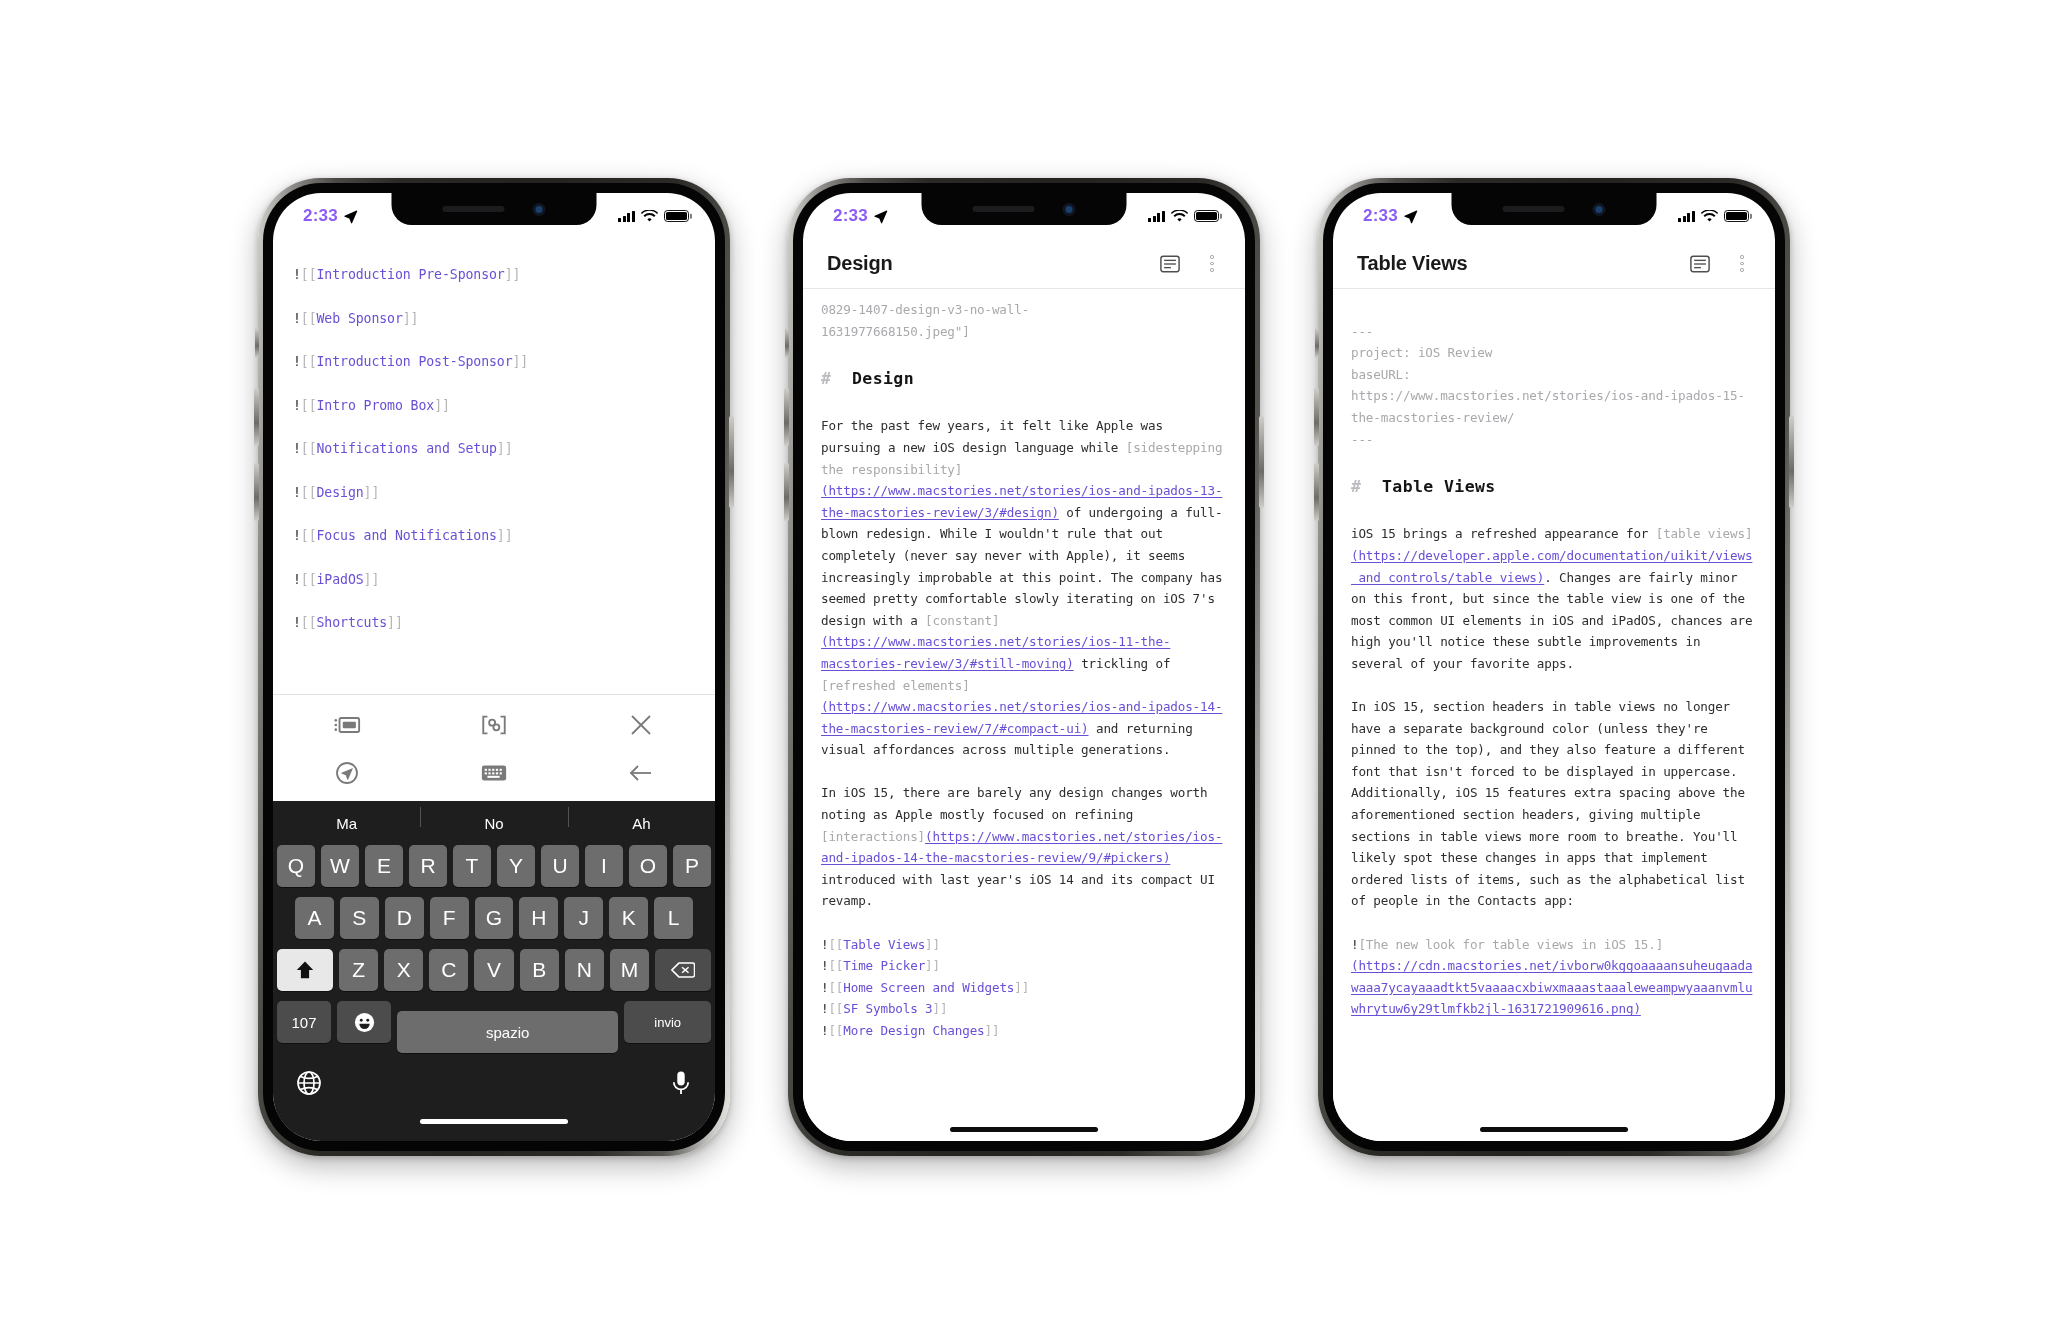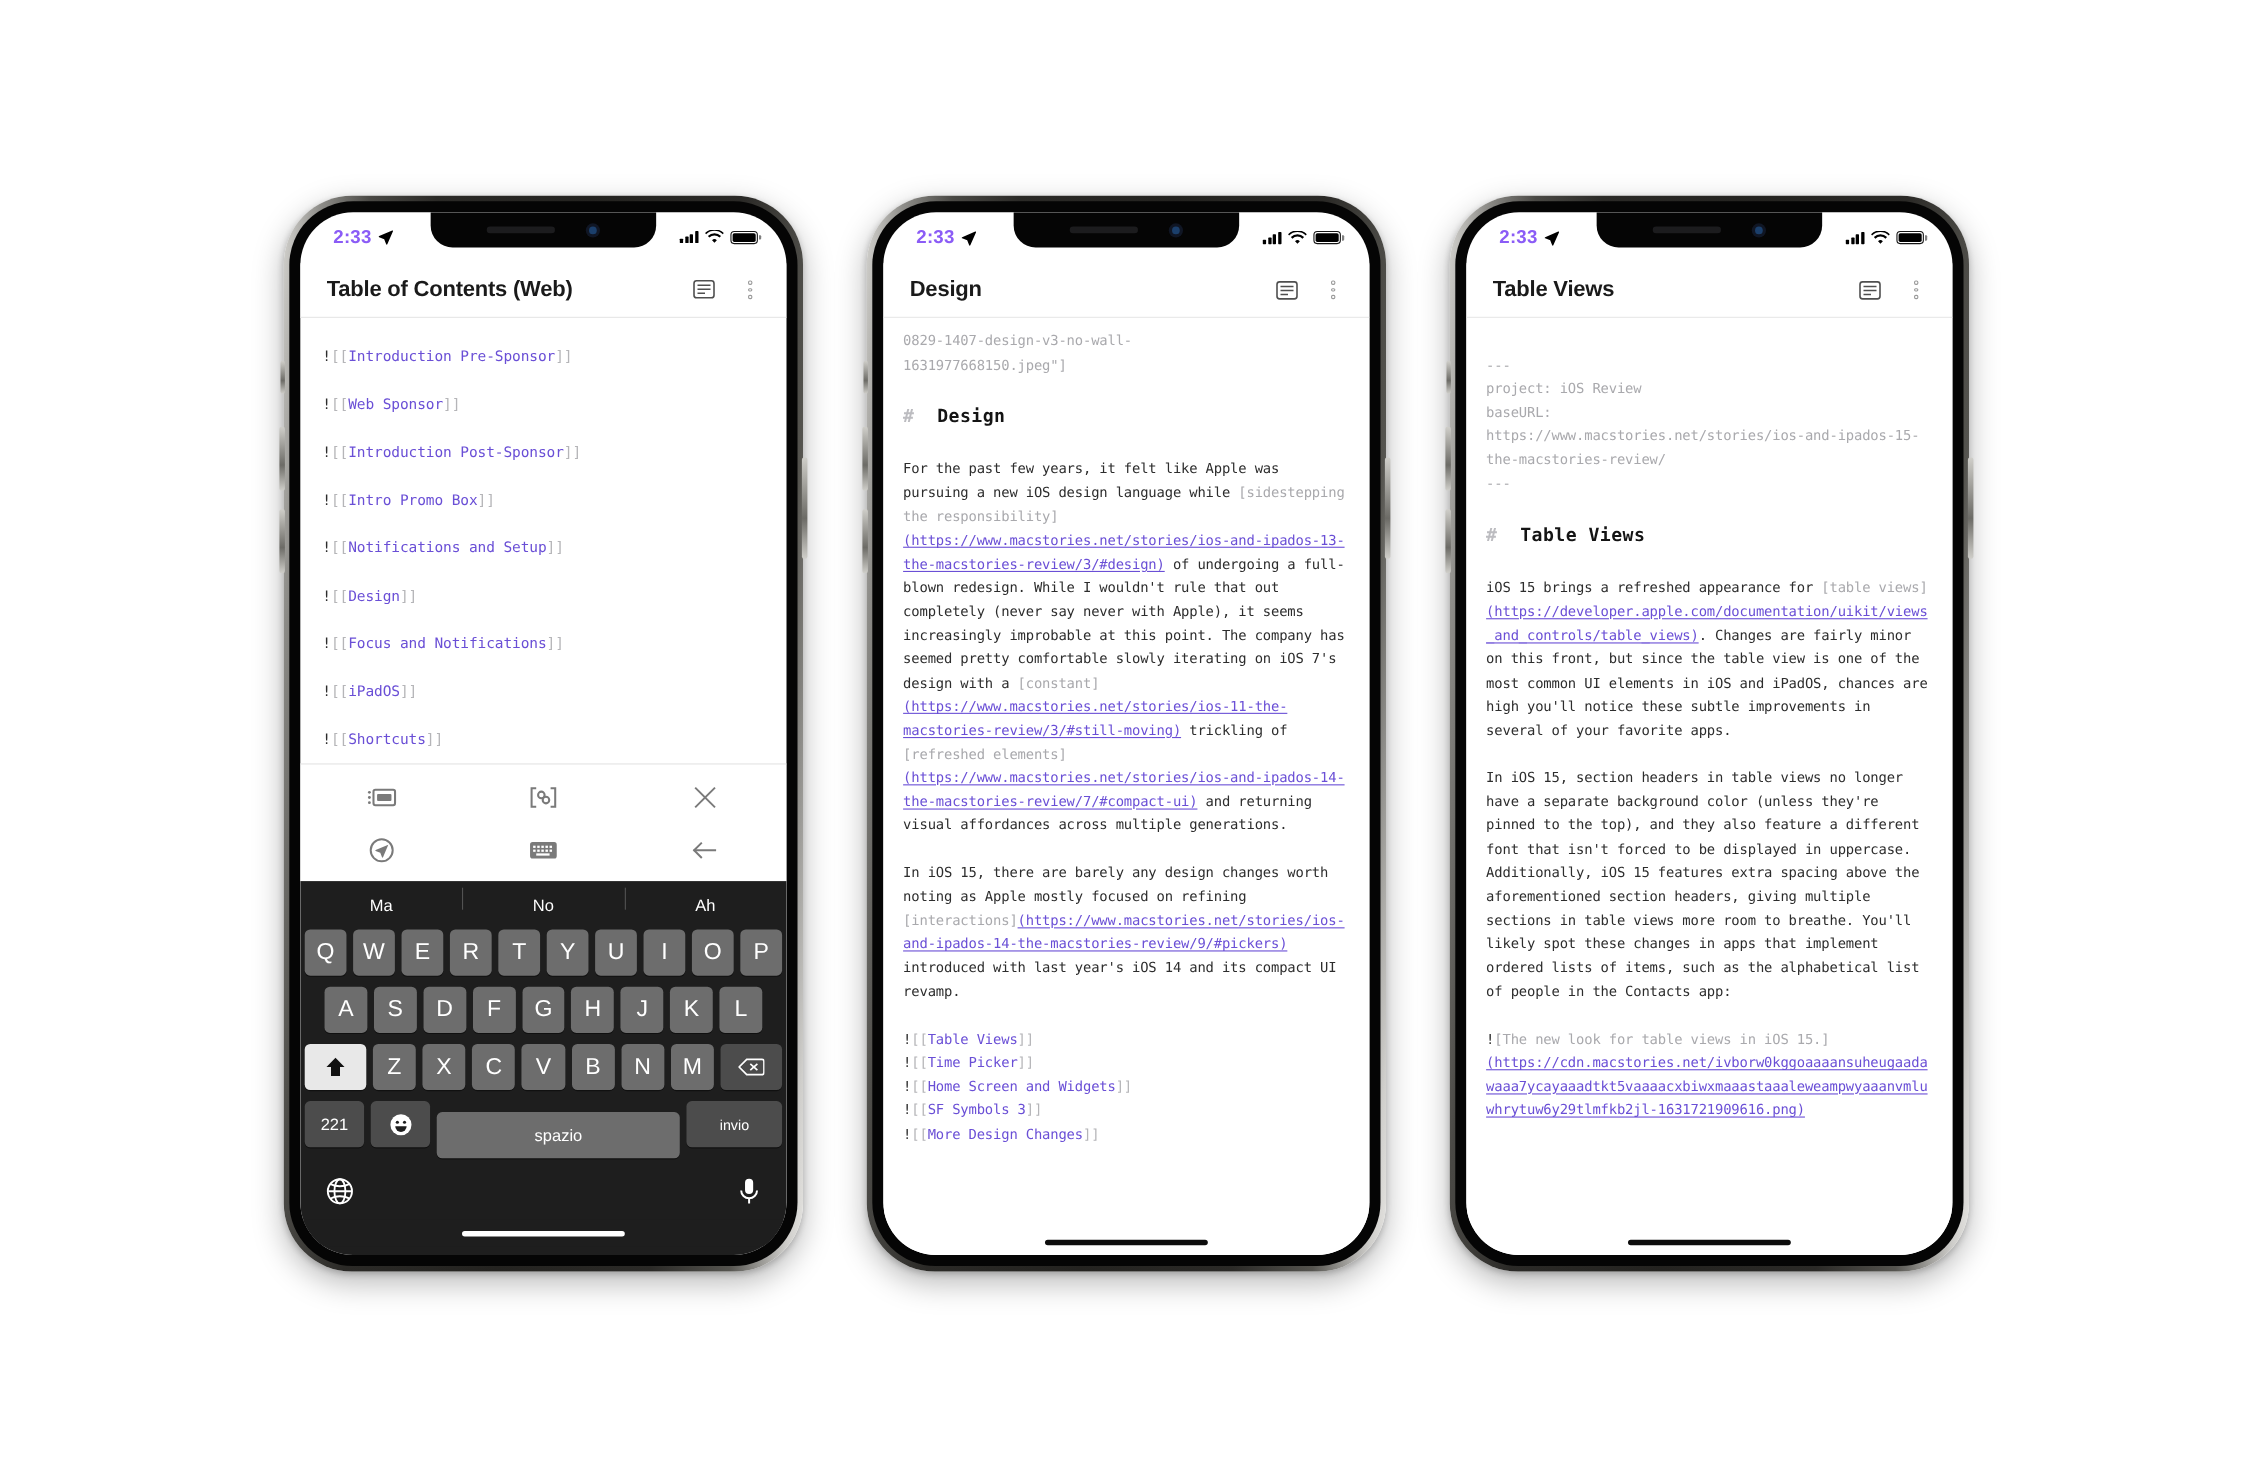--- a/index.html
+++ b/index.html
@@ -314,40 +314,20 @@
               </span>
             <svg width="17" height="13" viewBox="0 0 17 13">
                 <path d="M8.5 11.6 6.3 9.3a3.1 3.1 0 0 1 4.4 0zM3.9 7a6.5 6.5 0 0 1 9.2 0l1.4-1.5a8.6 8.6 0 0 0-12 0zM.9 4A10.8 10.8 0 0 1 16.1 4l1-1.1a12.3 12.3 0 0 0-17.2 0z" fill="#000"></path>
               </svg>
             <span class="batt">
                 <span></span>
               </span>
           </div>
         </div>
 
-        <div class="navbar">
-          <div class="nav-title">Table of Contents (Web)</div>
-          <div class="nav-actions">
-            <div class="nav-btn">
-              <svg width="22" height="20" viewBox="0 0 24 22">
-                  <rect x="2" y="2.5" width="20" height="17" rx="2.6" fill="none" stroke="#4f4f4f" stroke-width="1.6"></rect>
-                  <line x1="5.5" y1="7" x2="18.5" y2="7" stroke="#4f4f4f" stroke-width="1.5"></line>
-                  <line x1="5.5" y1="11" x2="18.5" y2="11" stroke="#4f4f4f" stroke-width="1.5"></line>
-                  <line x1="5.5" y1="15" x2="13" y2="15" stroke="#4f4f4f" stroke-width="1.5"></line>
-                </svg>
-            </div>
-            <div class="nav-btn">
-              <span class="dots">
-                  <i></i>
-                  <i></i>
-                  <i></i>
-                </span>
-            </div>
-          </div>
-        </div>
 
         <div class="toc grow" id="toc-list">
             <div class="toc-row">
               <span class="bang">!</span>
               <span class="punc">[[</span>
               <span class="wiki">Introduction Pre-Sponsor</span>
               <span class="punc">]]</span>
             </div>
             <div class="toc-row">
               <span class="bang">!</span>
@@ -505,21 +485,21 @@
               </div>
             <div class="key wide special">
               <svg width="24" height="20" viewBox="0 0 26 20">
                   <path d="M8.5 2.5h15a2 2 0 0 1 2 2v11a2 2 0 0 1-2 2h-15L1 10z" fill="none" stroke="#fff" stroke-width="1.7"></path>
                   <line x1="12" y1="7" x2="19" y2="13" stroke="#fff" stroke-width="1.7"></line>
                   <line x1="19" y1="7" x2="12" y2="13" stroke="#fff" stroke-width="1.7"></line>
                 </svg>
             </div>
           </div>
           <div class="kb-row">
-            <div class="key fn special">221</div>
+            <div class="key fn special">107</div>
             <div class="key fn special">
               <svg width="23" height="23" viewBox="0 0 24 24">
                   <circle cx="12" cy="12" r="10" fill="#fff"></circle>
                   <circle cx="8.6" cy="9.6" r="1.5" fill="#1e1e1e"></circle>
                   <circle cx="15.4" cy="9.6" r="1.5" fill="#1e1e1e"></circle>
                   <path d="M6.6 13.4h10.8a5.4 5.4 0 0 1-10.8 0z" fill="#1e1e1e"></path>
                 </svg>
             </div>
             <div class="key space">spazio</div>
             <div class="key enter">invio</div>

